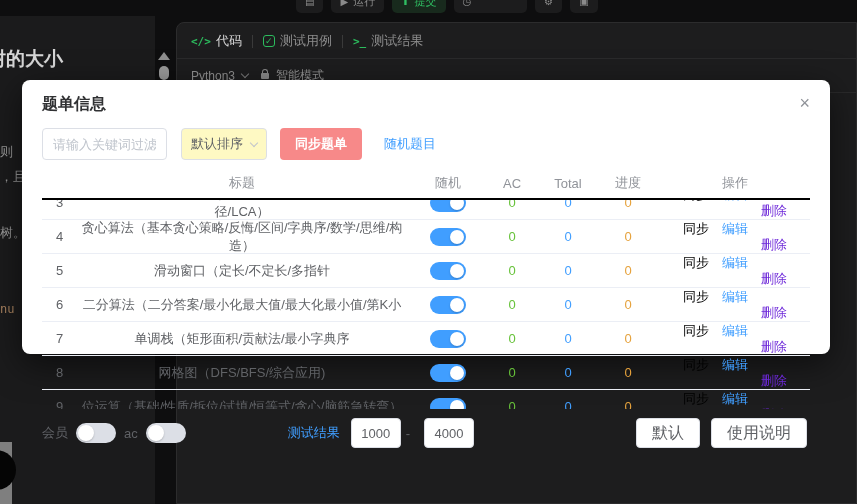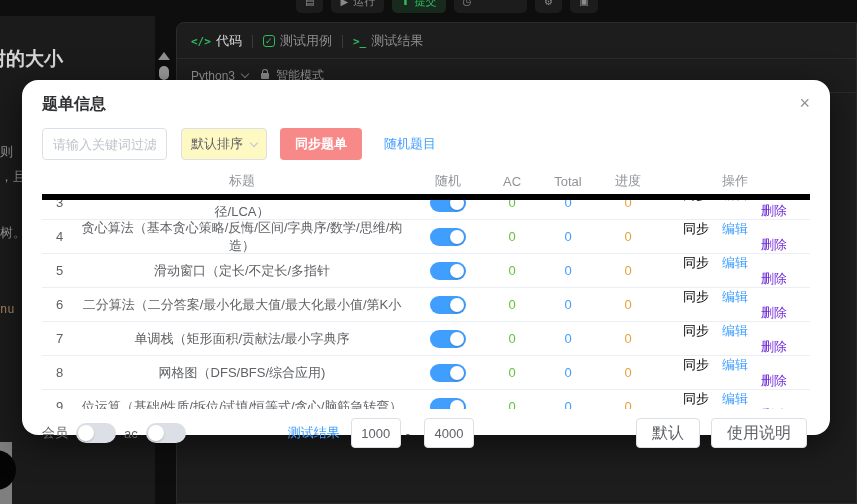--- a/index.html
+++ b/index.html
@@ -41,39 +41,39 @@
   .chev { width:6px; height:6px; border-right:1.5px solid #7a7a7a; border-bottom:1.5px solid #7a7a7a;
     transform:rotate(45deg); margin-top:-3px; }
   .lock { position:relative; width:8px; height:6px; background:#8a8a8a; border-radius:1px; margin-left:6px; }
   .lock:before { content:""; position:absolute; left:1px; top:-4px; width:4px; height:4px;
     border:1.5px solid #8a8a8a; border-bottom:none; border-radius:3px 3px 0 0; }
 
   .bl-strip { position:absolute; left:0; top:442px; width:12px; height:62px; background:#7f7f7f; z-index:2; }
   .bl-circle { position:absolute; left:-24px; top:450px; width:40px; height:40px; border-radius:50%; background:#050505; z-index:3; }
 
   
-  .modal { position:absolute; left:22px; top:80px; width:808px; height:355px; background:#fff;
-    border-radius:16px; box-shadow:0 10px 34px rgba(0,0,0,.55); z-index:10; padding:14px 20px 16px 20px; }
+  .modal { position:absolute; left:22px; top:80px; width:808px; height:274px; background:#fff;
+    border-radius:8px; box-shadow:0 10px 34px rgba(0,0,0,.55); z-index:10; padding:14px 20px 16px 20px; }
   .modal-title { font-size:16px; font-weight:600; color:#303133; }
   .modal-close { position:absolute; right:16px; top:10px; color:#909399; font-size:18px; line-height:1;
     cursor:pointer; padding:4px; background:none; border:none; }
 
   .controls { display:flex; align-items:center; margin-top:13px; }
   .kw-input { width:125px; height:32px; border:1px solid #dcdfe6; border-radius:4px; padding:0 10px;
     font-size:13px; color:#606266; outline:none; font-family:inherit; }
   .kw-input::placeholder { color:#bfc4cc; }
   .sort-select { margin-left:14px; width:86px; height:32px; border:1px solid #dcdfe6; border-radius:4px;
     display:flex; align-items:center; justify-content:space-between; padding:0 9px; font-size:13px; color:#606266; cursor:pointer; background:#fef9c3; }
   .sel-chev { width:6px; height:6px; border-right:1.5px solid #c0c4cc; border-bottom:1.5px solid #c0c4cc;
     transform:rotate(45deg); margin-top:-3px; }
   .sync-btn { margin-left:13px; height:32px; padding:0 15px; background:#f78989; color:#fff; border:none;
     border-radius:4px; font-size:13px; font-weight:600; cursor:pointer; font-family:inherit; }
   .random-link { margin-left:22px; color:#409eff; font-size:13px; text-decoration:none; cursor:pointer; }
 
-  .thead { display:flex; align-items:center; height:32px; margin-top:8px; border-bottom:6px solid #000000;
+  .thead { display:flex; align-items:center; height:32px; margin-top:8px; border-bottom:2px solid #000000;
     color:#909399; font-size:13px; }
   .col-idx { width:30px; padding-left:14px; }
   .col-title { flex:1; text-align:center; }
   .col-switch { width:72px; text-align:center; display:flex; justify-content:center; }
   .col-ac, .col-total { width:56px; text-align:center; }
   .col-prog { width:64px; text-align:center; }
   .col-ops { width:150px; display:flex; justify-content:center; gap:13px; }
   .thead .col-switch { display:block; }
 
   .tbody-viewport { height:209px; overflow:hidden; }

